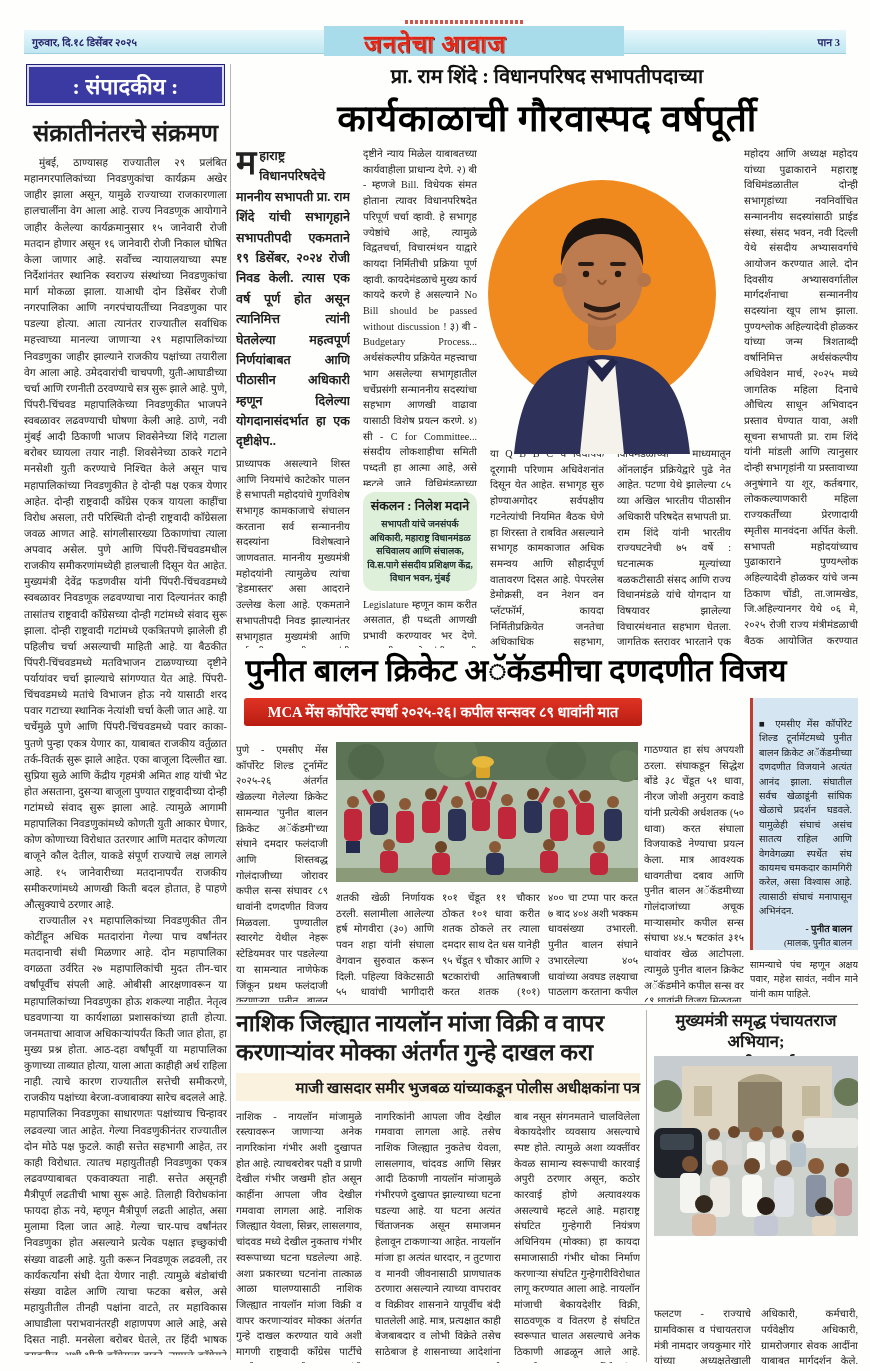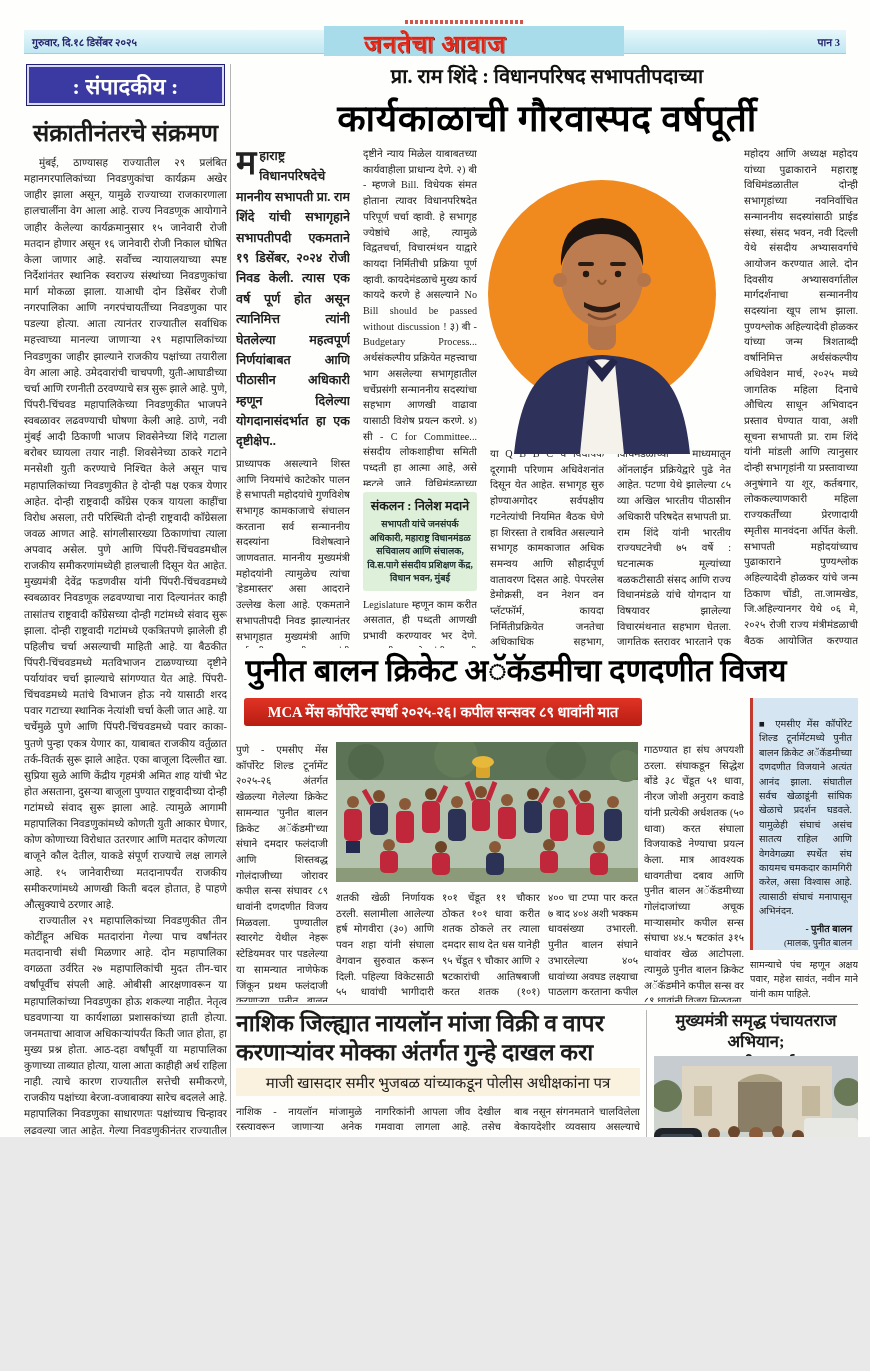--- a/index.html
+++ b/index.html
@@ -1,16 +1,16 @@
 <!DOCTYPE html>
 <html><head>
 <meta charset="utf-8">
 <style>
   html,body{margin:0;padding:0;background:#e9e9e9;}
-  .page{position:relative;width:870px;height:1137px;background:#fefefc;margin:0 auto;
+  .page{position:relative;width:870px;height:1371px;background:#fefefc;margin:0 auto;
         font-family:"Liberation Serif","DejaVu Serif",serif;color:#1b1b1b;overflow:hidden;}
   
   .topbar{position:absolute;left:24px;top:30px;width:822px;height:23px;
           background:linear-gradient(#e7f7fb,#bfe7f1);border-bottom:1px solid #9fcfdc;}
   .topbar .seg{position:absolute;left:300px;top:-4px;width:300px;height:30px;background:#a8dcea;}
   .date{position:absolute;left:32px;top:35px;font-size:10.5px;font-weight:bold;color:#24246e;}
   .pagenum{position:absolute;right:30px;top:35px;font-size:10.5px;font-weight:bold;color:#24246e;}
   .masthead{position:absolute;left:0;right:0;top:26px;text-align:center;font-size:24px;font-weight:bold;
             color:#e02415;text-shadow:0 0 1px #fff,1px 1px 0 #7a1208;letter-spacing:1px;}
   .mast-tag{position:absolute;left:50%;top:20px;width:120px;height:4px;margin-left:-30px;
@@ -27,21 +27,21 @@
   
   .lead{position:absolute;left:236px;top:62px;width:622px;height:586px;}
   .kicker{position:absolute;top:0;left:0;width:100%;text-align:center;font-size:20px;font-weight:bold;color:#111;}
   .headline{position:absolute;top:29px;left:0;width:100%;text-align:center;font-size:37px;font-weight:bold;
             letter-spacing:.5px;color:#000;}
   .lead-body{position:absolute;top:84px;left:0;width:622px;height:502px;}
   .col{position:absolute;font-size:10.2px;line-height:1.54;text-align:justify;overflow:hidden;color:#1c1c1c;}
   .intro{font-size:12.6px;line-height:1.62;font-weight:bold;color:#222;}
   .dropcap{float:left;font-size:34px;line-height:.9;font-weight:bold;padding:2px 3px 0 0;}
   .leadphoto{position:absolute;left:246px;top:16px;width:240px;height:292px;}
-  .bylinebox{background:#dff0da;border-radius:3px;padding:5px 4px;text-align:center;margin:6px 0;}
+  .bylinebox{background:#dff0da;border-radius:12px;padding:5px 4px;text-align:center;margin:6px 0;}
   .bylinebox .bt{font-size:12.5px;font-weight:bold;margin-bottom:2px;}
   .bylinebox .bs{font-size:9.3px;line-height:1.45;font-weight:bold;color:#233;}
   .c2flex{display:flex;flex-direction:column;height:100%;}
   .c2flex .t1{height:340px;overflow:hidden;}
   .c2flex .t2{flex:1;overflow:hidden;}
   
   .cricket{position:absolute;left:236px;top:648px;width:622px;height:354px;}
   .c-head{position:absolute;left:0;top:0;width:560px;text-align:center;font-size:31px;font-weight:bold;color:#000;}
   .c-banner{position:absolute;left:8px;top:50px;width:398px;height:28px;background:linear-gradient(#e03324,#b81d12);
             border-radius:3px;color:#fff;font-size:14.5px;font-weight:bold;text-align:center;line-height:28px;}
@@ -49,21 +49,21 @@
   .quotebox{position:absolute;left:514px;top:50px;width:108px;height:252px;background:#d5e5f2;
             border-left:3px solid #c23b2e;padding:19px 6px;font-size:9.6px;line-height:1.5;text-align:justify;
             box-sizing:border-box;overflow:hidden;}
   .quotebox .attr{text-align:right;font-weight:bold;margin-top:4px;}
   .quotebox .attr2{text-align:right;font-size:9.2px;}
   .umpnote{position:absolute;left:514px;top:310px;width:108px;height:44px;font-size:9.6px;line-height:1.5;
            text-align:justify;overflow:hidden;}
   
   .nashik{position:absolute;left:236px;top:1010px;width:404px;height:358px;}
   .n-head{width:100%;text-align:left;font-size:23px;font-weight:bold;line-height:1.25;}
-  .n-sub{background:#fbf1df;font-size:15px;font-weight:normal;text-align:center;padding:4px 0;}
+  .n-sub{margin-top:5px;background:#fbf1df;font-size:15px;font-weight:bold;text-align:right;padding:4px 0;}
   .phaltan{position:absolute;left:654px;top:1010px;width:204px;height:358px;}
   .p-head{width:100%;text-align:center;font-size:16.5px;font-weight:bold;line-height:1.3;}
   .p-photo{position:absolute;left:0;top:46px;width:204px;height:180px;}
 </style>
 </head>
 <body>
 
 <div class="page">
 
   <div class="topbar">

